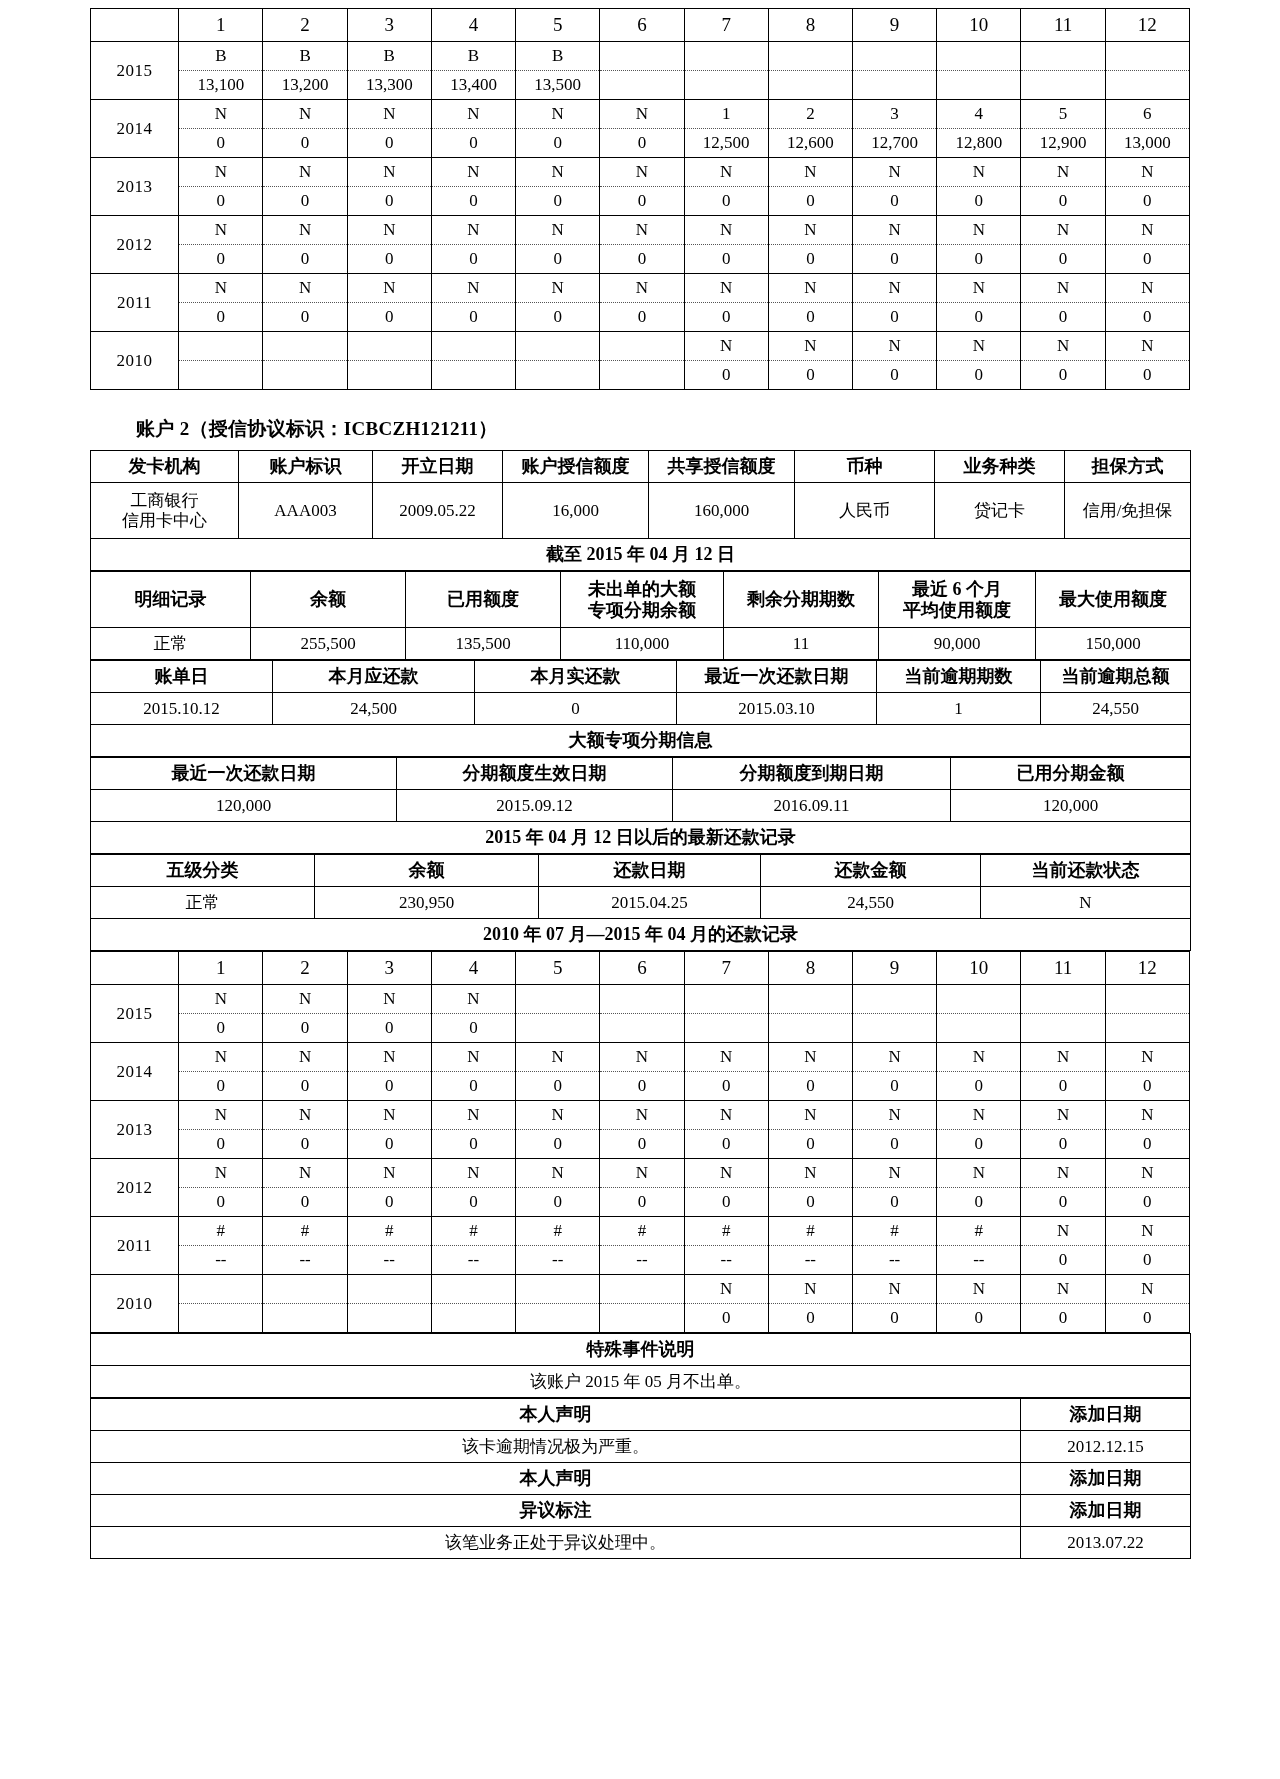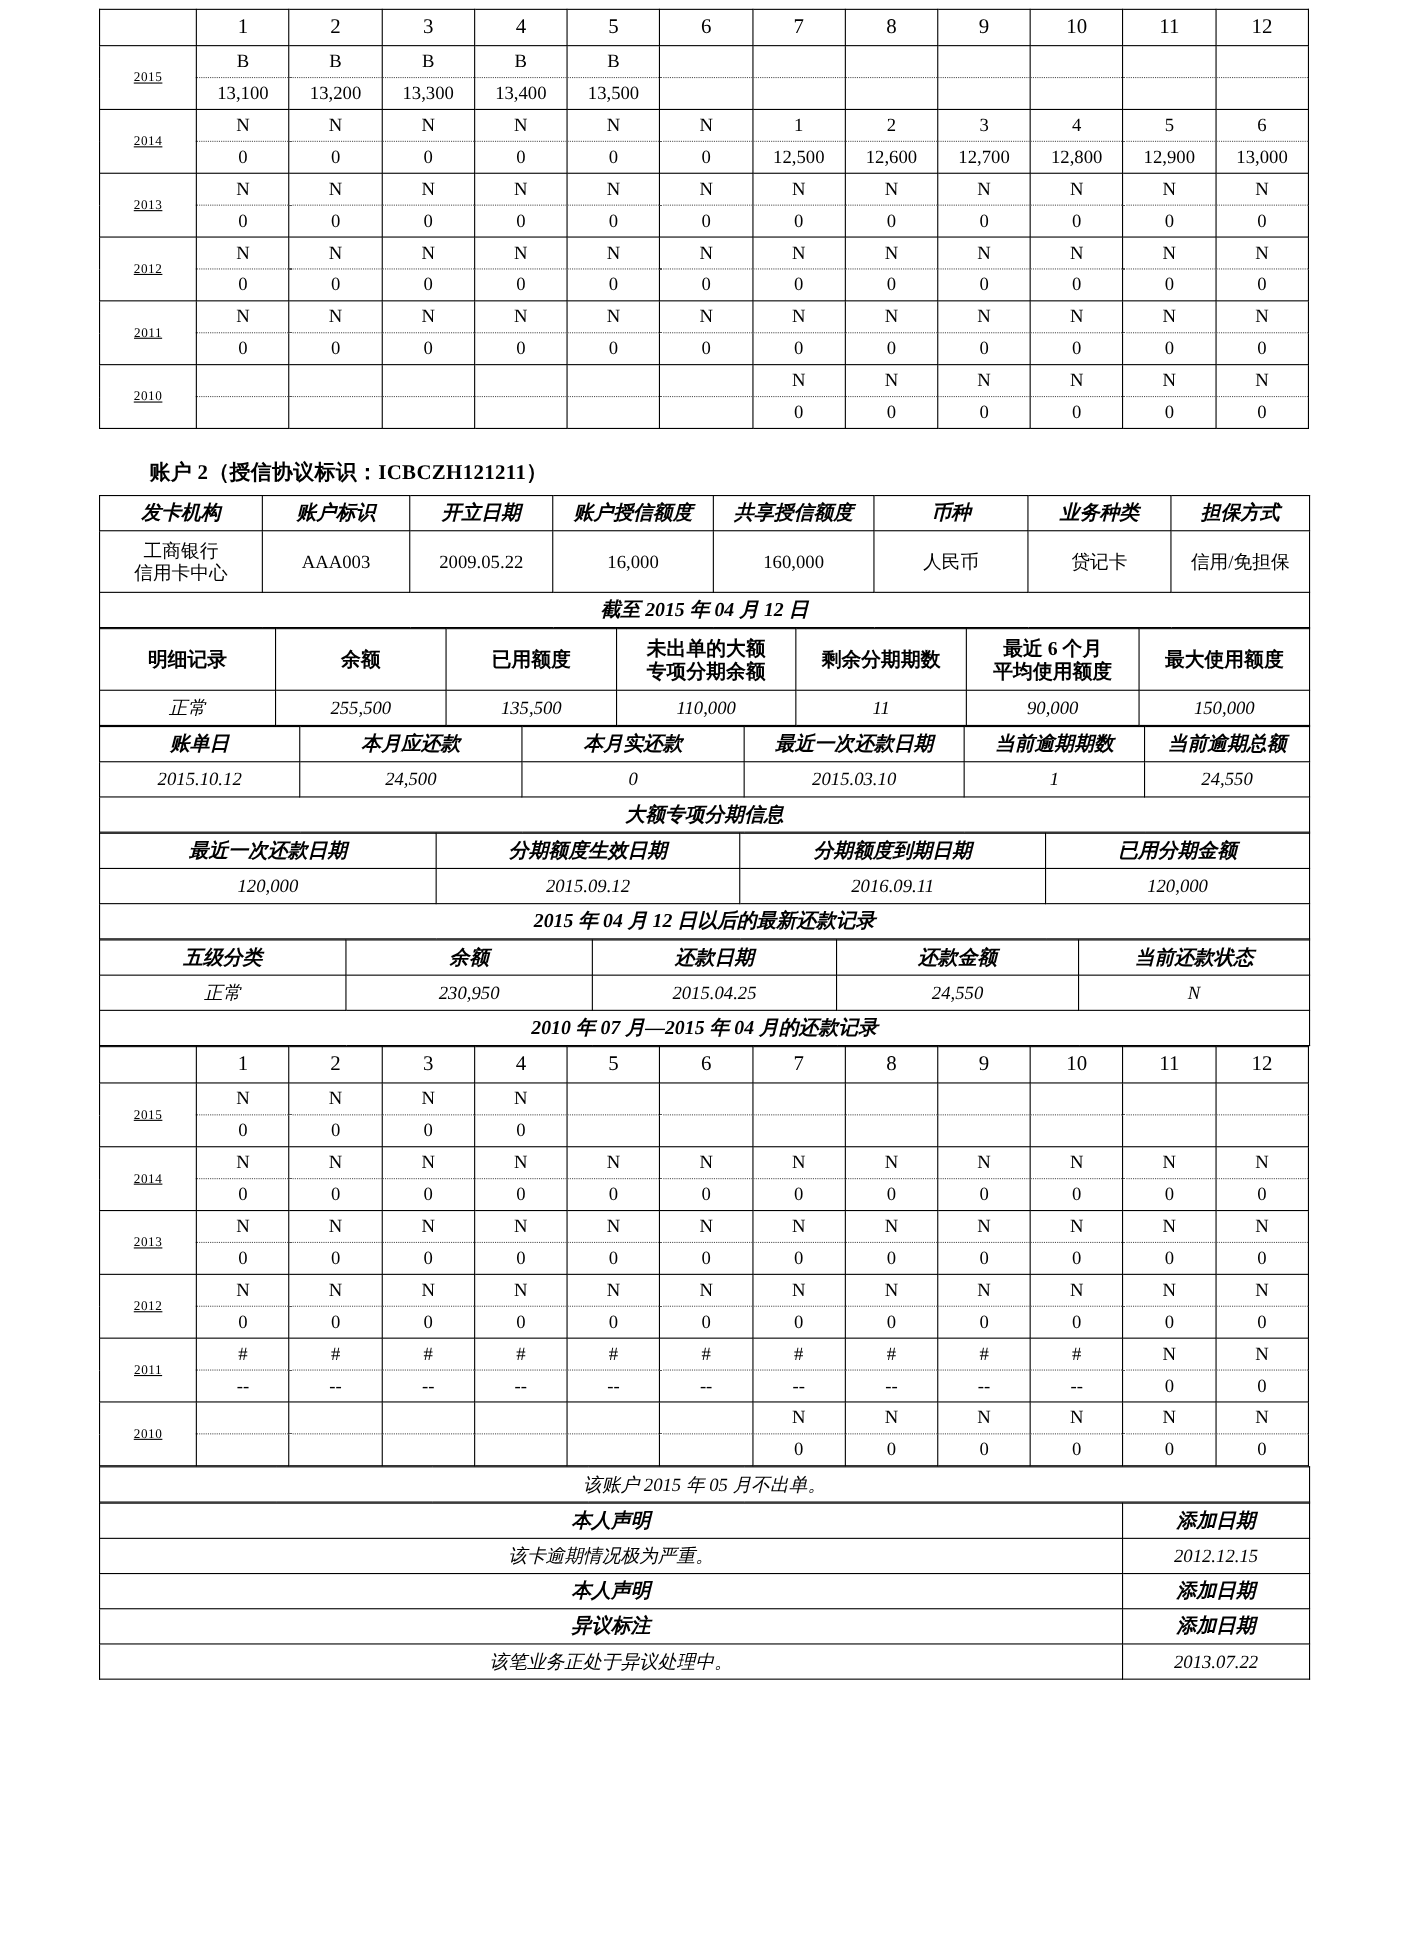--- a/index.html
+++ b/index.html
@@ -40,23 +40,22 @@
     line-height: 1.25;
     font-family: "Liberation Serif", "DejaVu Serif", serif;
   }
   
   .hist td {
     height: 26px;
     font-size: 17px;
     padding: 1px 0;
   }
   .hist td.yr {
-    font-size: 12px;
+    font-size: 17px;
     letter-spacing: 0.5px;
-    text-decoration: underline;
   }
   .hist tr.top td {
     border-bottom: 1px dotted #555;
   }
   .hist tr.bot td {
     border-top: none;
   }
   .hist .hdr td {
     height: 30px;
     font-size: 19px;
@@ -67,21 +66,21 @@
     font-weight: bold;
     margin: 26px 0 8px 46px;
     font-family: "Liberation Serif", "DejaVu Serif", serif;
     letter-spacing: 0.3px;
   }
   .lbl { font-weight: bold; font-size: 18px; }
   .val { font-size: 17px; }
   .band { font-weight: bold; font-size: 18px; }
   .two-line { line-height: 1.15; }
   .tall { height: 56px; }
-  .row-h { height: 32px; font-style: italic; }
+  .row-h { height: 32px; }
   .dash { letter-spacing: -1px; }
 </style>
 </head>
 <body>
 
 <div class="page">
 <div class="wrap">
 
   <table class="hist">
     <colgroup>
@@ -672,20 +671,23 @@
   <table>
     <colgroup>
       <col style="width:160px">
           <col style="width:142px">
           <col style="width:142px">
       <col style="width:142px">
           <col style="width:514px">
     </colgroup>
     <tbody>
       <tr class="row-h">
+        <td class="band" colspan="5">特殊事件说明</td>
+      </tr>
+      <tr class="row-h">
         <td class="val" colspan="5">该账户 2015 年 05 月不出单。</td>
       </tr>
     </tbody>
   </table>
 
   <table>
     <colgroup>
       <col style="width:930px">
           <col style="width:170px">
     </colgroup>

